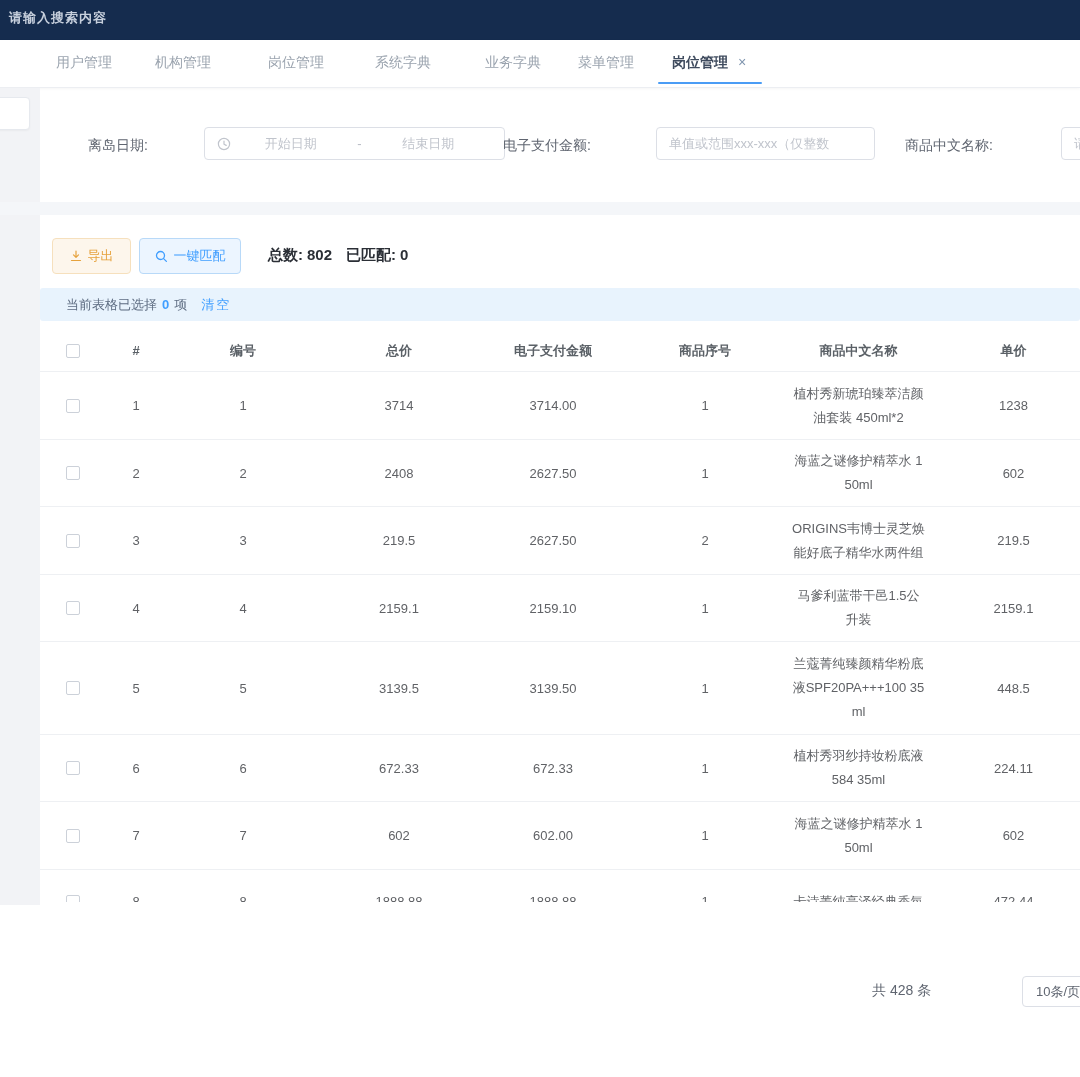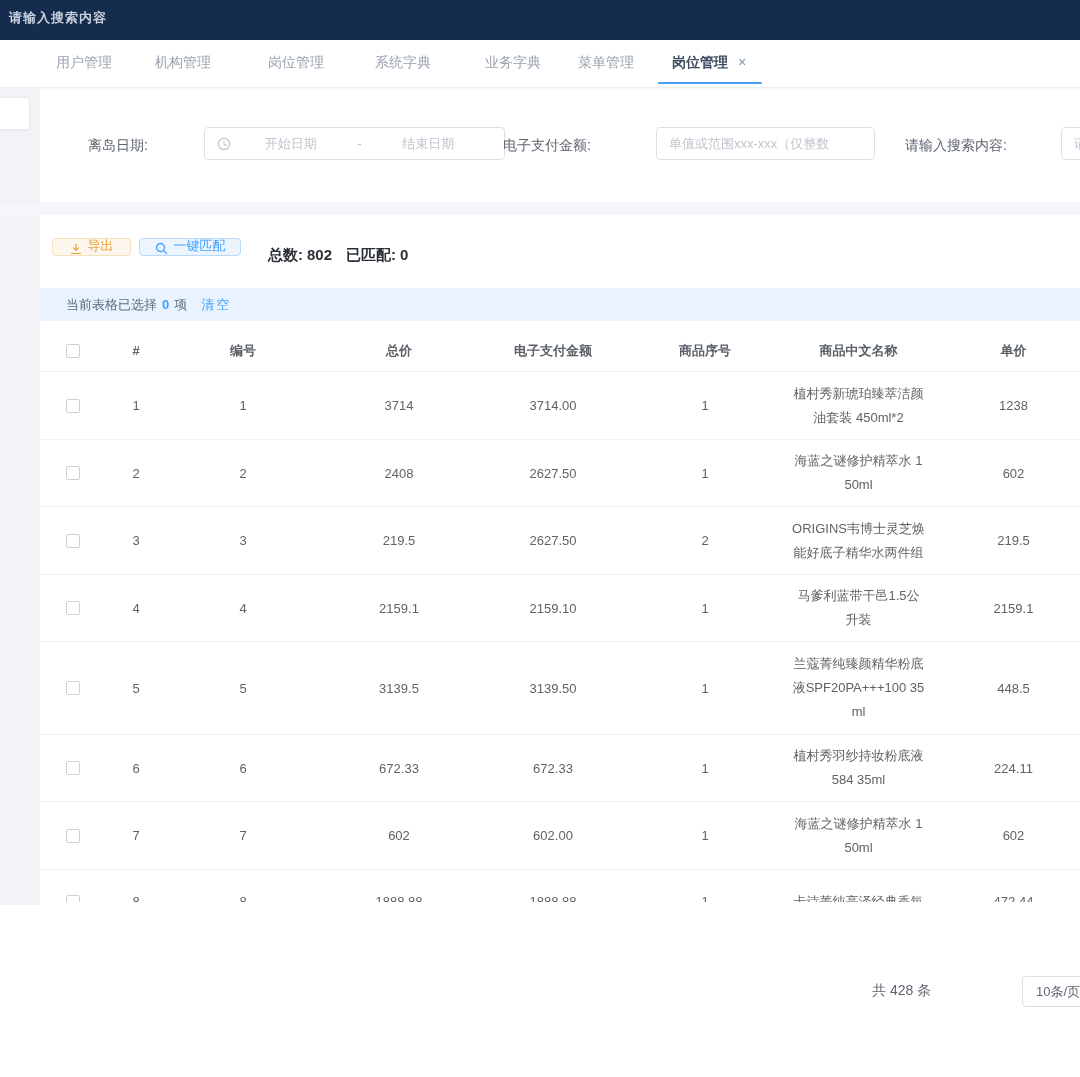--- a/index.html
+++ b/index.html
@@ -28,22 +28,22 @@
   .l-date { left:88px; } .l-amount { left:503px; } .l-name { left:905px; }
   .finput { position:absolute; top:127px; height:33px; background:#fff; border:1px solid #dcdfe6; border-radius:4px;
             display:flex; align-items:center; font-size:13px; color:#c0c4cc;margin-left:48px; }
   .date-input { left:156px; width:301px; padding:0 16px 0 12px; }
   .date-input .ph { flex:1; text-align:center; }
   .date-input .sep { width:18px; text-align:center; color:#b7bcc4; }
   .amount-input { left:608px; width:219px; padding-left:12px; }
   .name-input { left:1013px; width:130px; padding-left:12px; }
   .clock-icon { width:14px; height:14px; flex:0 0 14px; }
   
-  .btn { position:absolute; top:238px; height:18px; border-radius:4px; font-size:13px;
-         display:flex; align-items:flex-end; justify-content:center; gap:6px; cursor:pointer; }
+  .btn { position:absolute; top:238px; height:36px; border-radius:4px; font-size:13px;
+         display:flex; align-items:center; justify-content:center; gap:6px; cursor:pointer; }
   .btn-export { left:52px; width:79px; background:#fdf6ec; border:1px solid #f6e0bd; color:#e6a23c; }
   .btn-match  { left:139px; width:102px; background:#ecf5ff; border:1px solid #b8d9f8; color:#409eff; }
   .stats { position:absolute; left:268px; top:238px; height:34px; line-height:34px; font-size:15px; font-weight:600; color:#2b2f36; }
   .stats .num { margin:0 14px 0 4px; }
   
   .selbar { position:absolute; left:40px; top:288px; width:1040px; height:33px; background:#e8f3fd; border-radius:3px;
             display:flex; align-items:center; font-size:13px; color:#5e6d82; padding-left:26px; }
   .selbar .count { color:#409eff; font-weight:700; margin:0 5px; }
   .selbar .suffix { margin-right:14px; }
   .selbar .clear { color:#409eff; cursor:pointer; letter-spacing:2px; }
@@ -102,21 +102,21 @@
   <span class="ph">开始日期</span>
   <span class="sep">-</span>
   <span class="ph">结束日期</span>
 </div>
 
 <span class="flabel l-amount">电子支付金额:</span>
 <div class="finput amount-input">
   <span>单值或范围xxx-xxx（仅整数</span>
 </div>
 
-<span class="flabel l-name">请输入搜索内容:</span>
+<span class="flabel l-name">商品中文名称:</span>
 <div class="finput name-input">
   <span>请输入</span>
 </div>
 
 <div class="btn btn-export">
   <svg class="icon-svg" width="12" height="12" viewBox="0 0 12 12">
     <path d="M6 1v6M3.5 4.8 6 7.3 8.5 4.8" fill="none" stroke="#e6a23c" stroke-width="1.2" stroke-linecap="round" stroke-linejoin="round"></path>
     <path d="M1.5 10.5h9" stroke="#e6a23c" stroke-width="1.2" stroke-linecap="round"></path>
   </svg>
   <span>导出</span>

